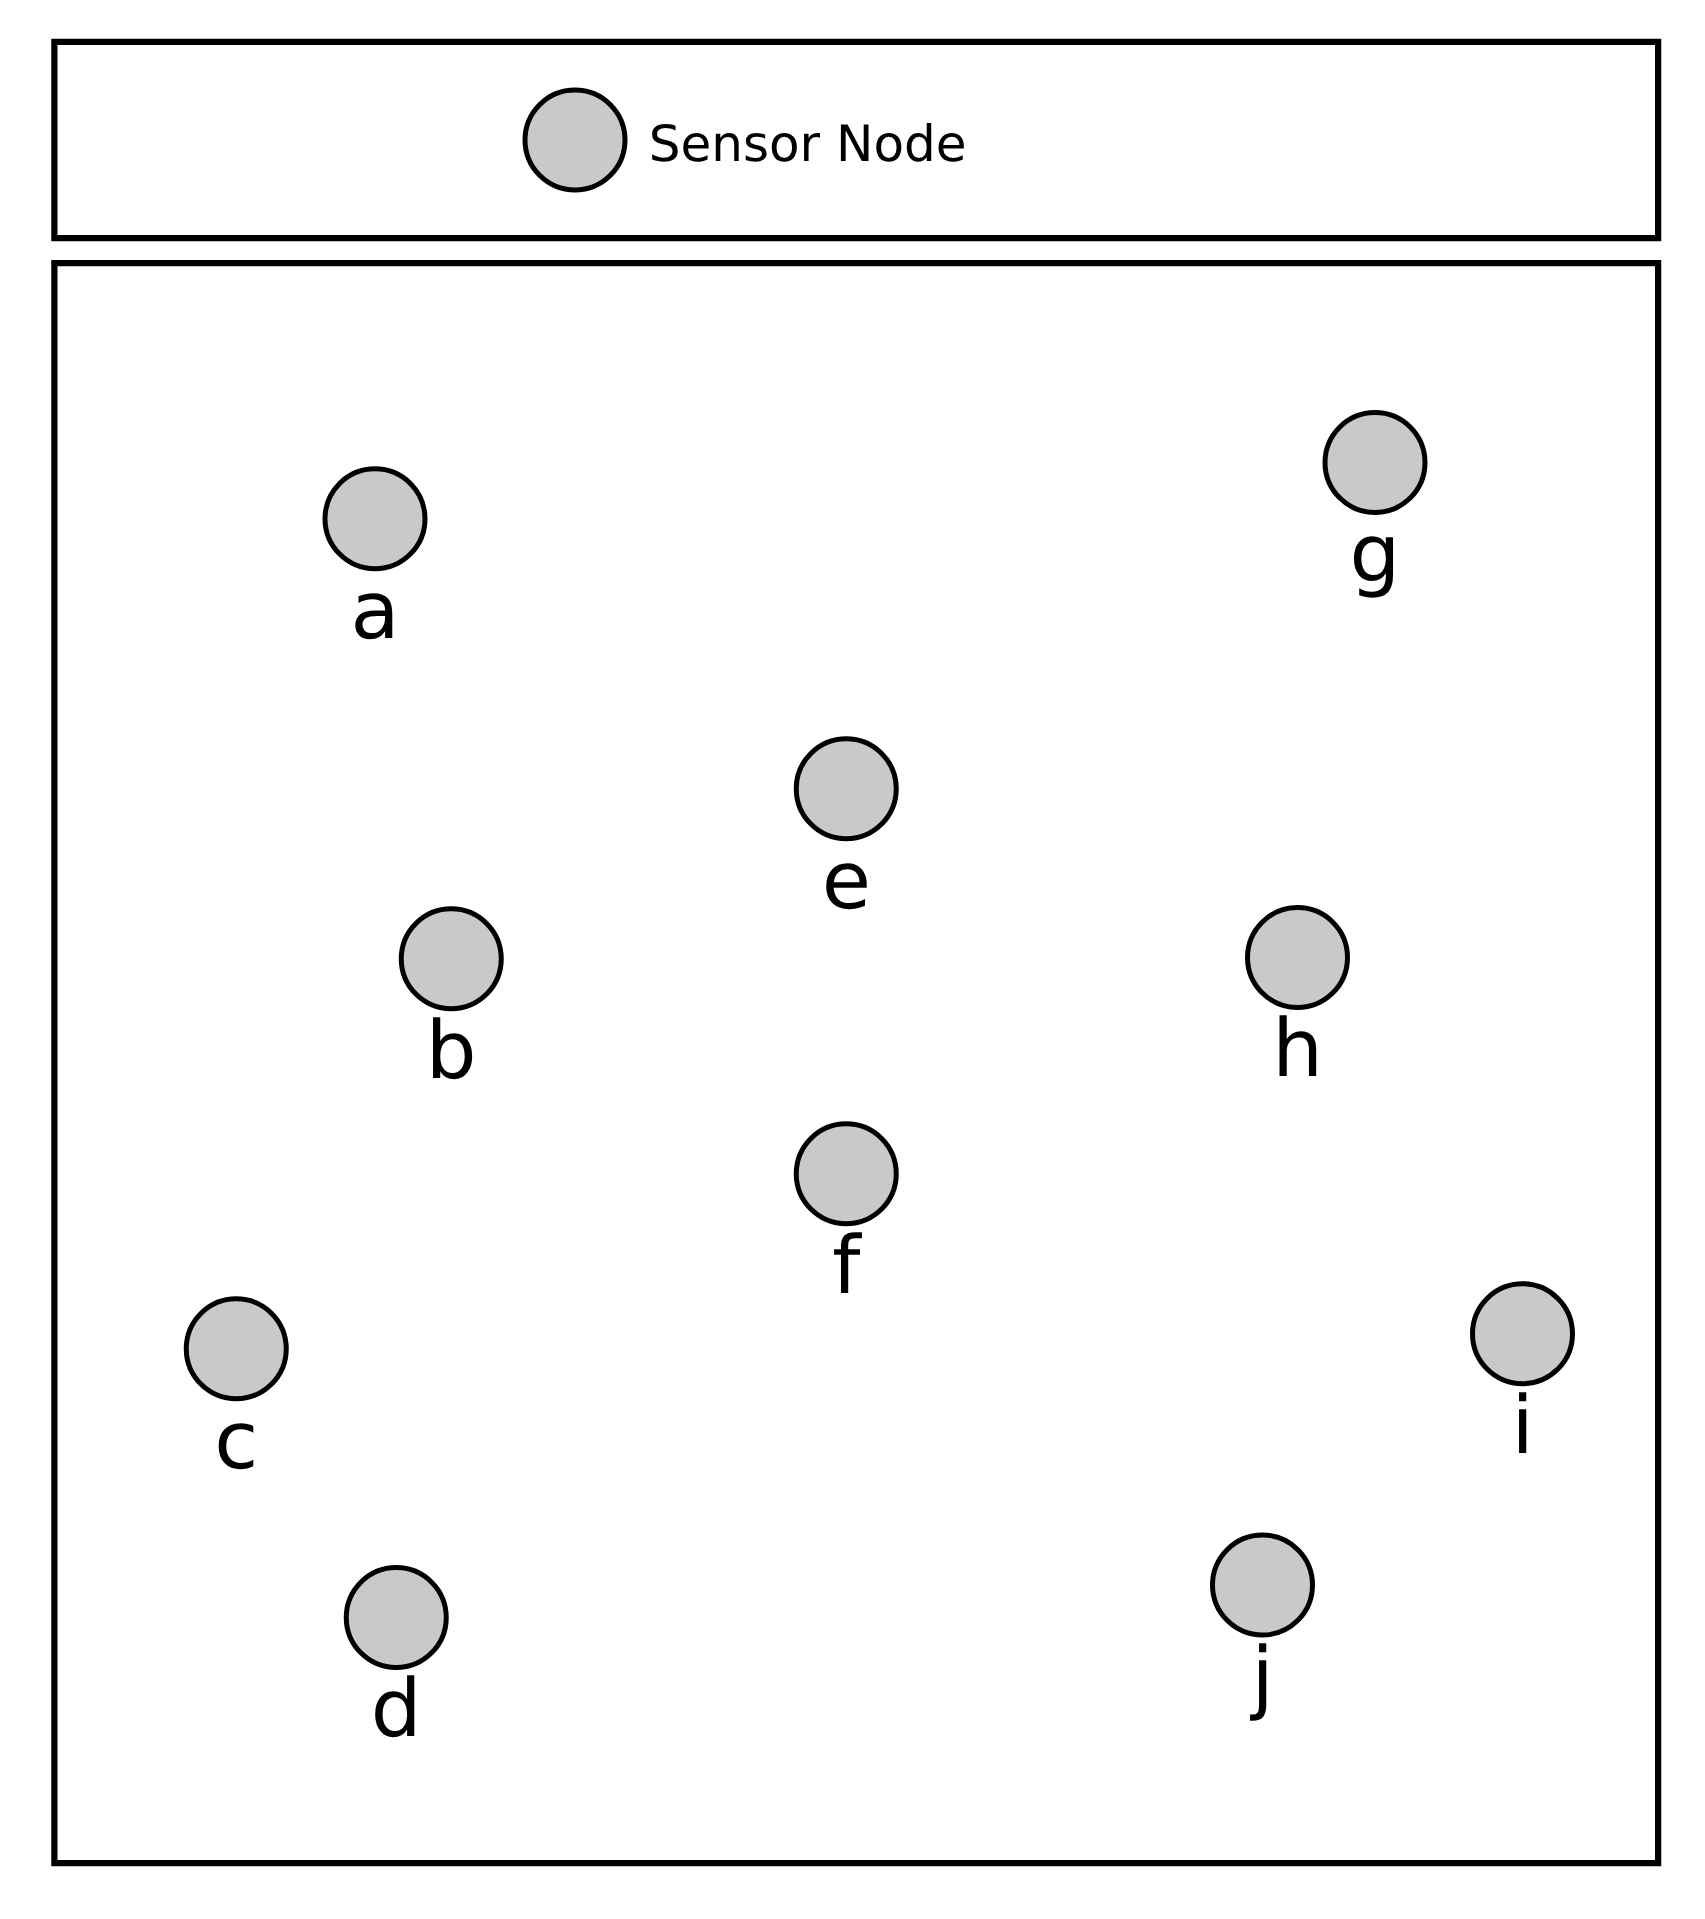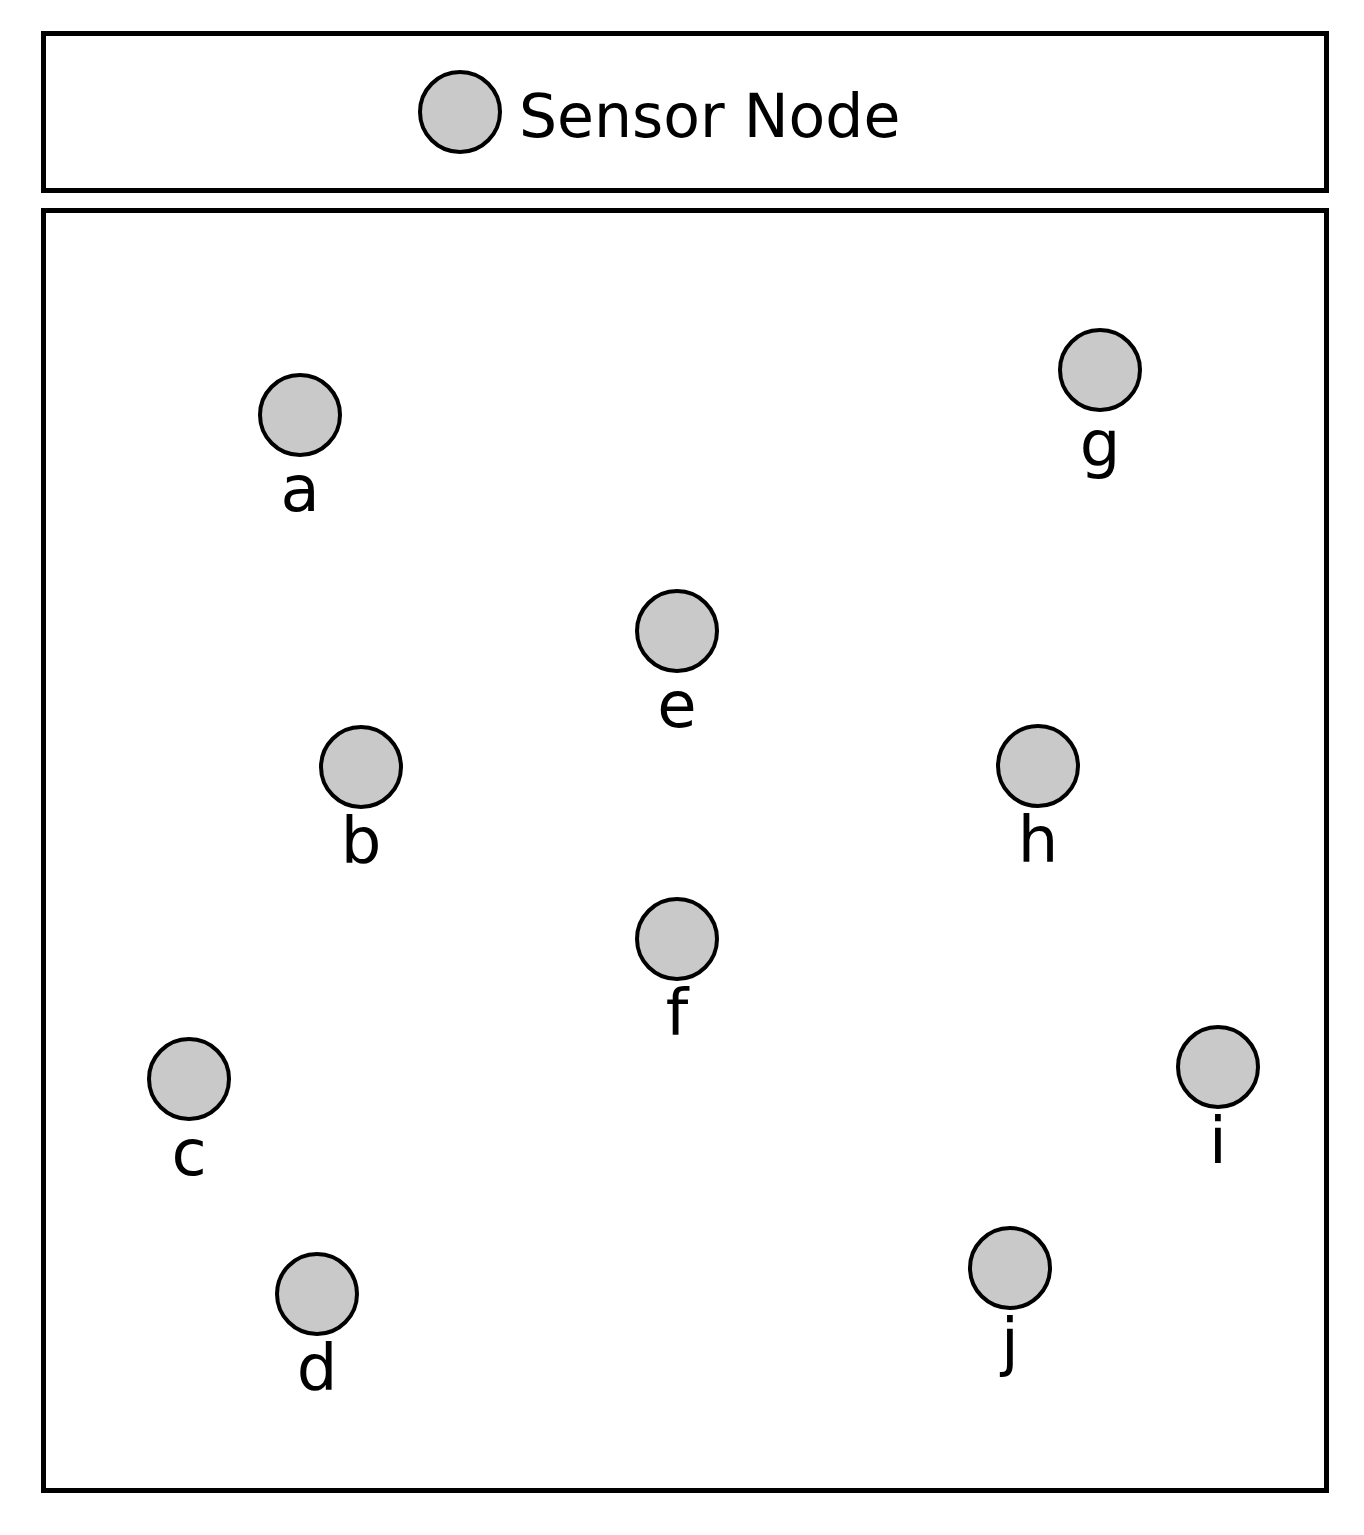--- a/index.html
+++ b/index.html
@@ -42,21 +42,21 @@
   .node-circle {
     width: 76px;
     height: 76px;
     border: 4px solid #000000;
     border-radius: 50%;
     background: #c9c9c9;
     box-sizing: content-box;
     flex: 0 0 auto;
   }
   .legend-label {
-    font-size: 60px;
+    font-size: 40px;
     line-height: 1;
     white-space: nowrap;
     padding-top: 8px;
   }
   .node-label {
     position: absolute;
     font-size: 64px;
     line-height: 1;
     transform: translateX(-50%);
     white-space: nowrap;

